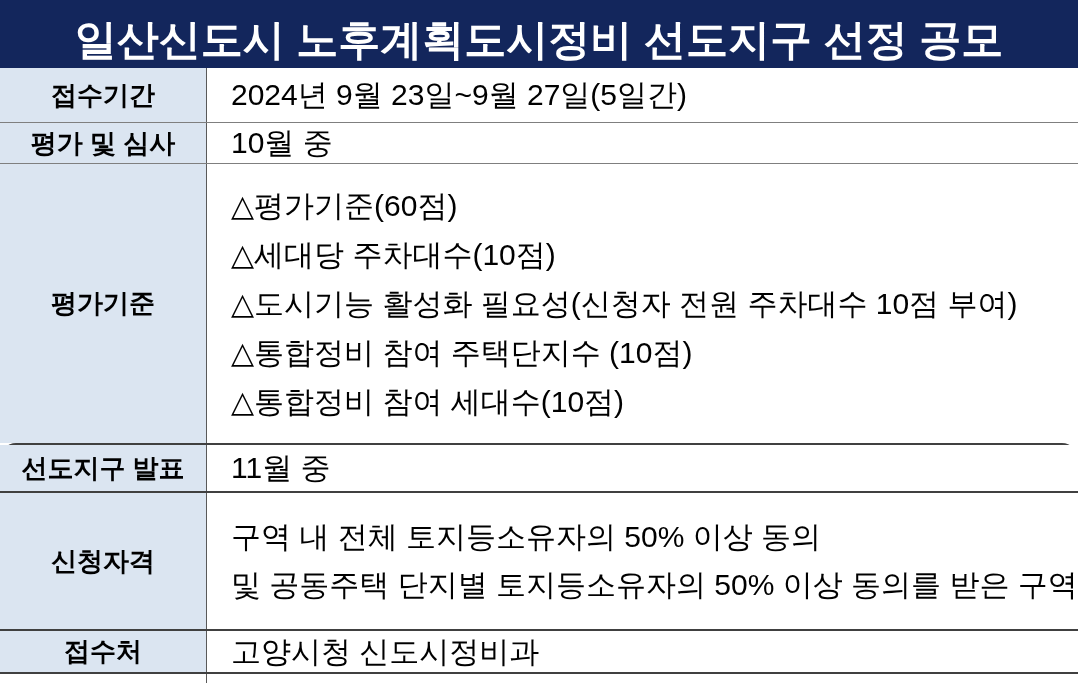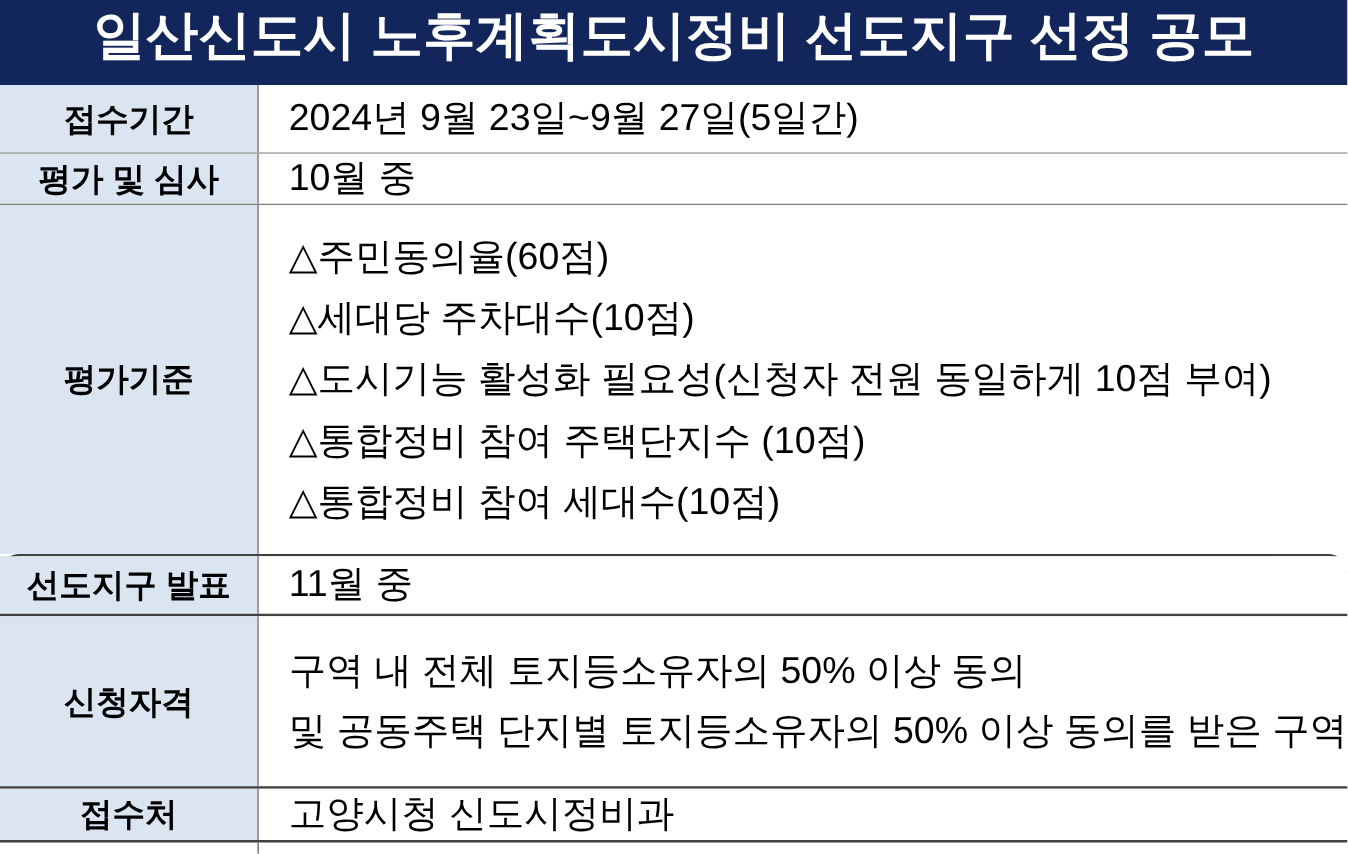--- a/index.html
+++ b/index.html
@@ -11,21 +11,21 @@
     --dark-border:#404040;
     --text:#000000;
   }
   *{margin:0;padding:0;box-sizing:border-box;}
   html,body{width:1078px;height:683px;background:#ffffff;overflow:hidden;}
   body{font-family:"Liberation Sans","DejaVu Sans",sans-serif;color:var(--text);}
   .page{width:1078px;height:683px;display:flex;flex-direction:column;}
 
   .title-bar{
     height:68px;flex:0 0 68px;background:var(--header-bg);
-    display:flex;align-items:flex-start;justify-content:center;
+    display:flex;align-items:flex-end;justify-content:center;
   }
   .title-bar h1{
     color:var(--header-text);font-size:42px;font-weight:bold;
     letter-spacing:0px;white-space:nowrap;
   }
 
   .row{display:flex;width:100%;}
   .row-r1{flex:0 0 54px;height:54px;}
   .row-r2{flex:0 0 41px;height:41px;border-top:1px solid var(--thin-border);}
   .row-r3{flex:0 0 280px;height:280px;border-top:1px solid var(--thin-border);}
@@ -68,23 +68,23 @@
   <div class="row row-r2">
     <div class="label-cell">평가 및 심사</div>
     <div class="value-cell">
       <div class="line">10월 중</div>
     </div>
   </div>
 
   <div class="row row-r3">
     <div class="label-cell">평가기준</div>
     <div class="value-cell">
-      <div class="line">△주민동의율(60점)</div>
+      <div class="line">△평가기준(60점)</div>
       <div class="line">△세대당 주차대수(10점)</div>
-      <div class="line">△도시기능 활성화 필요성(신청자 전원 동일하게 10점 부여)</div>
+      <div class="line">△도시기능 활성화 필요성(신청자 전원 주차대수 10점 부여)</div>
       <div class="line">△통합정비 참여 주택단지수 (10점)</div>
       <div class="line">△통합정비 참여 세대수(10점)</div>
     </div>
   </div>
 
   <div class="row row-r4">
     <div class="label-cell">선도지구 발표</div>
     <div class="value-cell">
       <div class="line">11월 중</div>
     </div>

